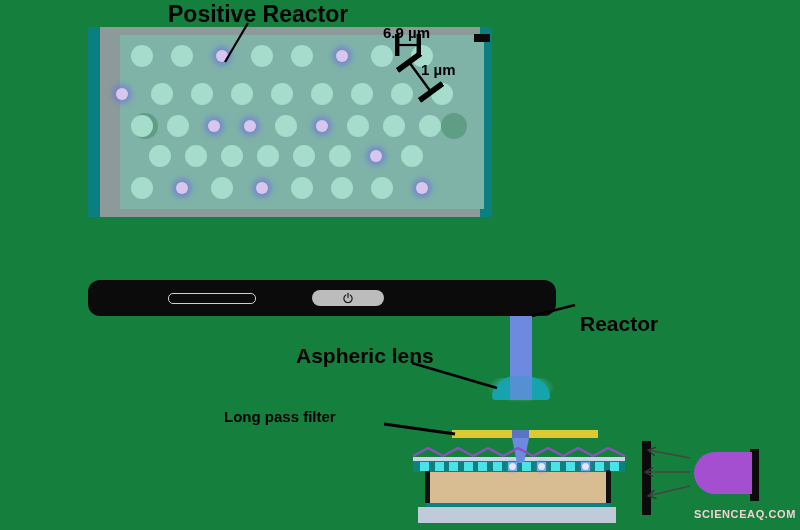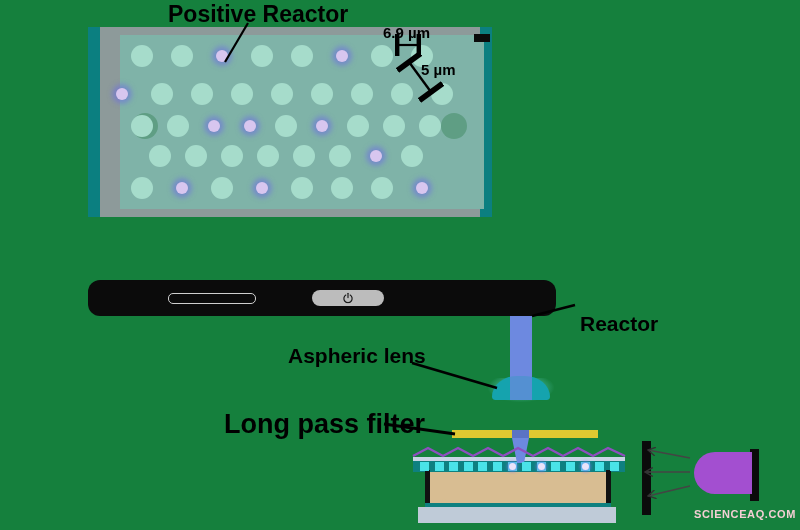--- a/index.html
+++ b/index.html
@@ -408,27 +408,27 @@
 
     <line x1="690" y1="458" x2="648" y2="450" stroke="#444" stroke-width="1.3" marker-end="url(#ray-head)"></line>
     <line x1="690" y1="472" x2="645" y2="472" stroke="#444" stroke-width="1.3" marker-end="url(#ray-head)"></line>
     <line x1="690" y1="486" x2="648" y2="496" stroke="#444" stroke-width="1.3" marker-end="url(#ray-head)"></line>
   </svg>
 
   <div class="label" style="left:168px; top:2px; font-size:23px;">Positive Reactor</div>
 
   <div class="label" style="left:383px; top:25px; font-size:15px;">6.9 µm</div>
 
-  <div class="label" style="left:421px; top:62px; font-size:15px;">5 µm</div>
+  <div class="label" style="left:421px; top:62px; font-size:15px;">1 µm</div>
 
   <div class="label" style="left:580px; top:312px; font-size:21px;">Reactor</div>
 
-  <div class="label" style="left:288px; top:344px; font-size:21px;text-align:center;">Aspheric lens</div>
-
-  <div class="label" style="left:224px; top:409px; font-size:27px;">Long pass filter</div>
+  <div class="label" style="left:296px; top:344px; font-size:21px;text-align:center;">Aspheric lens</div>
+
+  <div class="label" style="left:224px; top:409px; font-size:15px;">Long pass filter</div>
 
   <div id="watermark" class="abs">SCIENCEAQ.COM</div>
 <div class="well-cell abs" style="left: 420px;"></div>
     <div class="well-cell abs" style="left: 434.6px;"></div>
     <div class="well-cell abs" style="left: 449.2px;"></div>
     <div class="well-cell abs" style="left: 463.8px;"></div>
     <div class="well-cell abs" style="left: 478.4px;"></div>
     <div class="well-cell abs" style="left: 493px;"></div>
     <div class="well-cell abs" style="left: 507.6px;"></div>
     <div class="well-bead abs" style="left: 508.6px;"></div>

